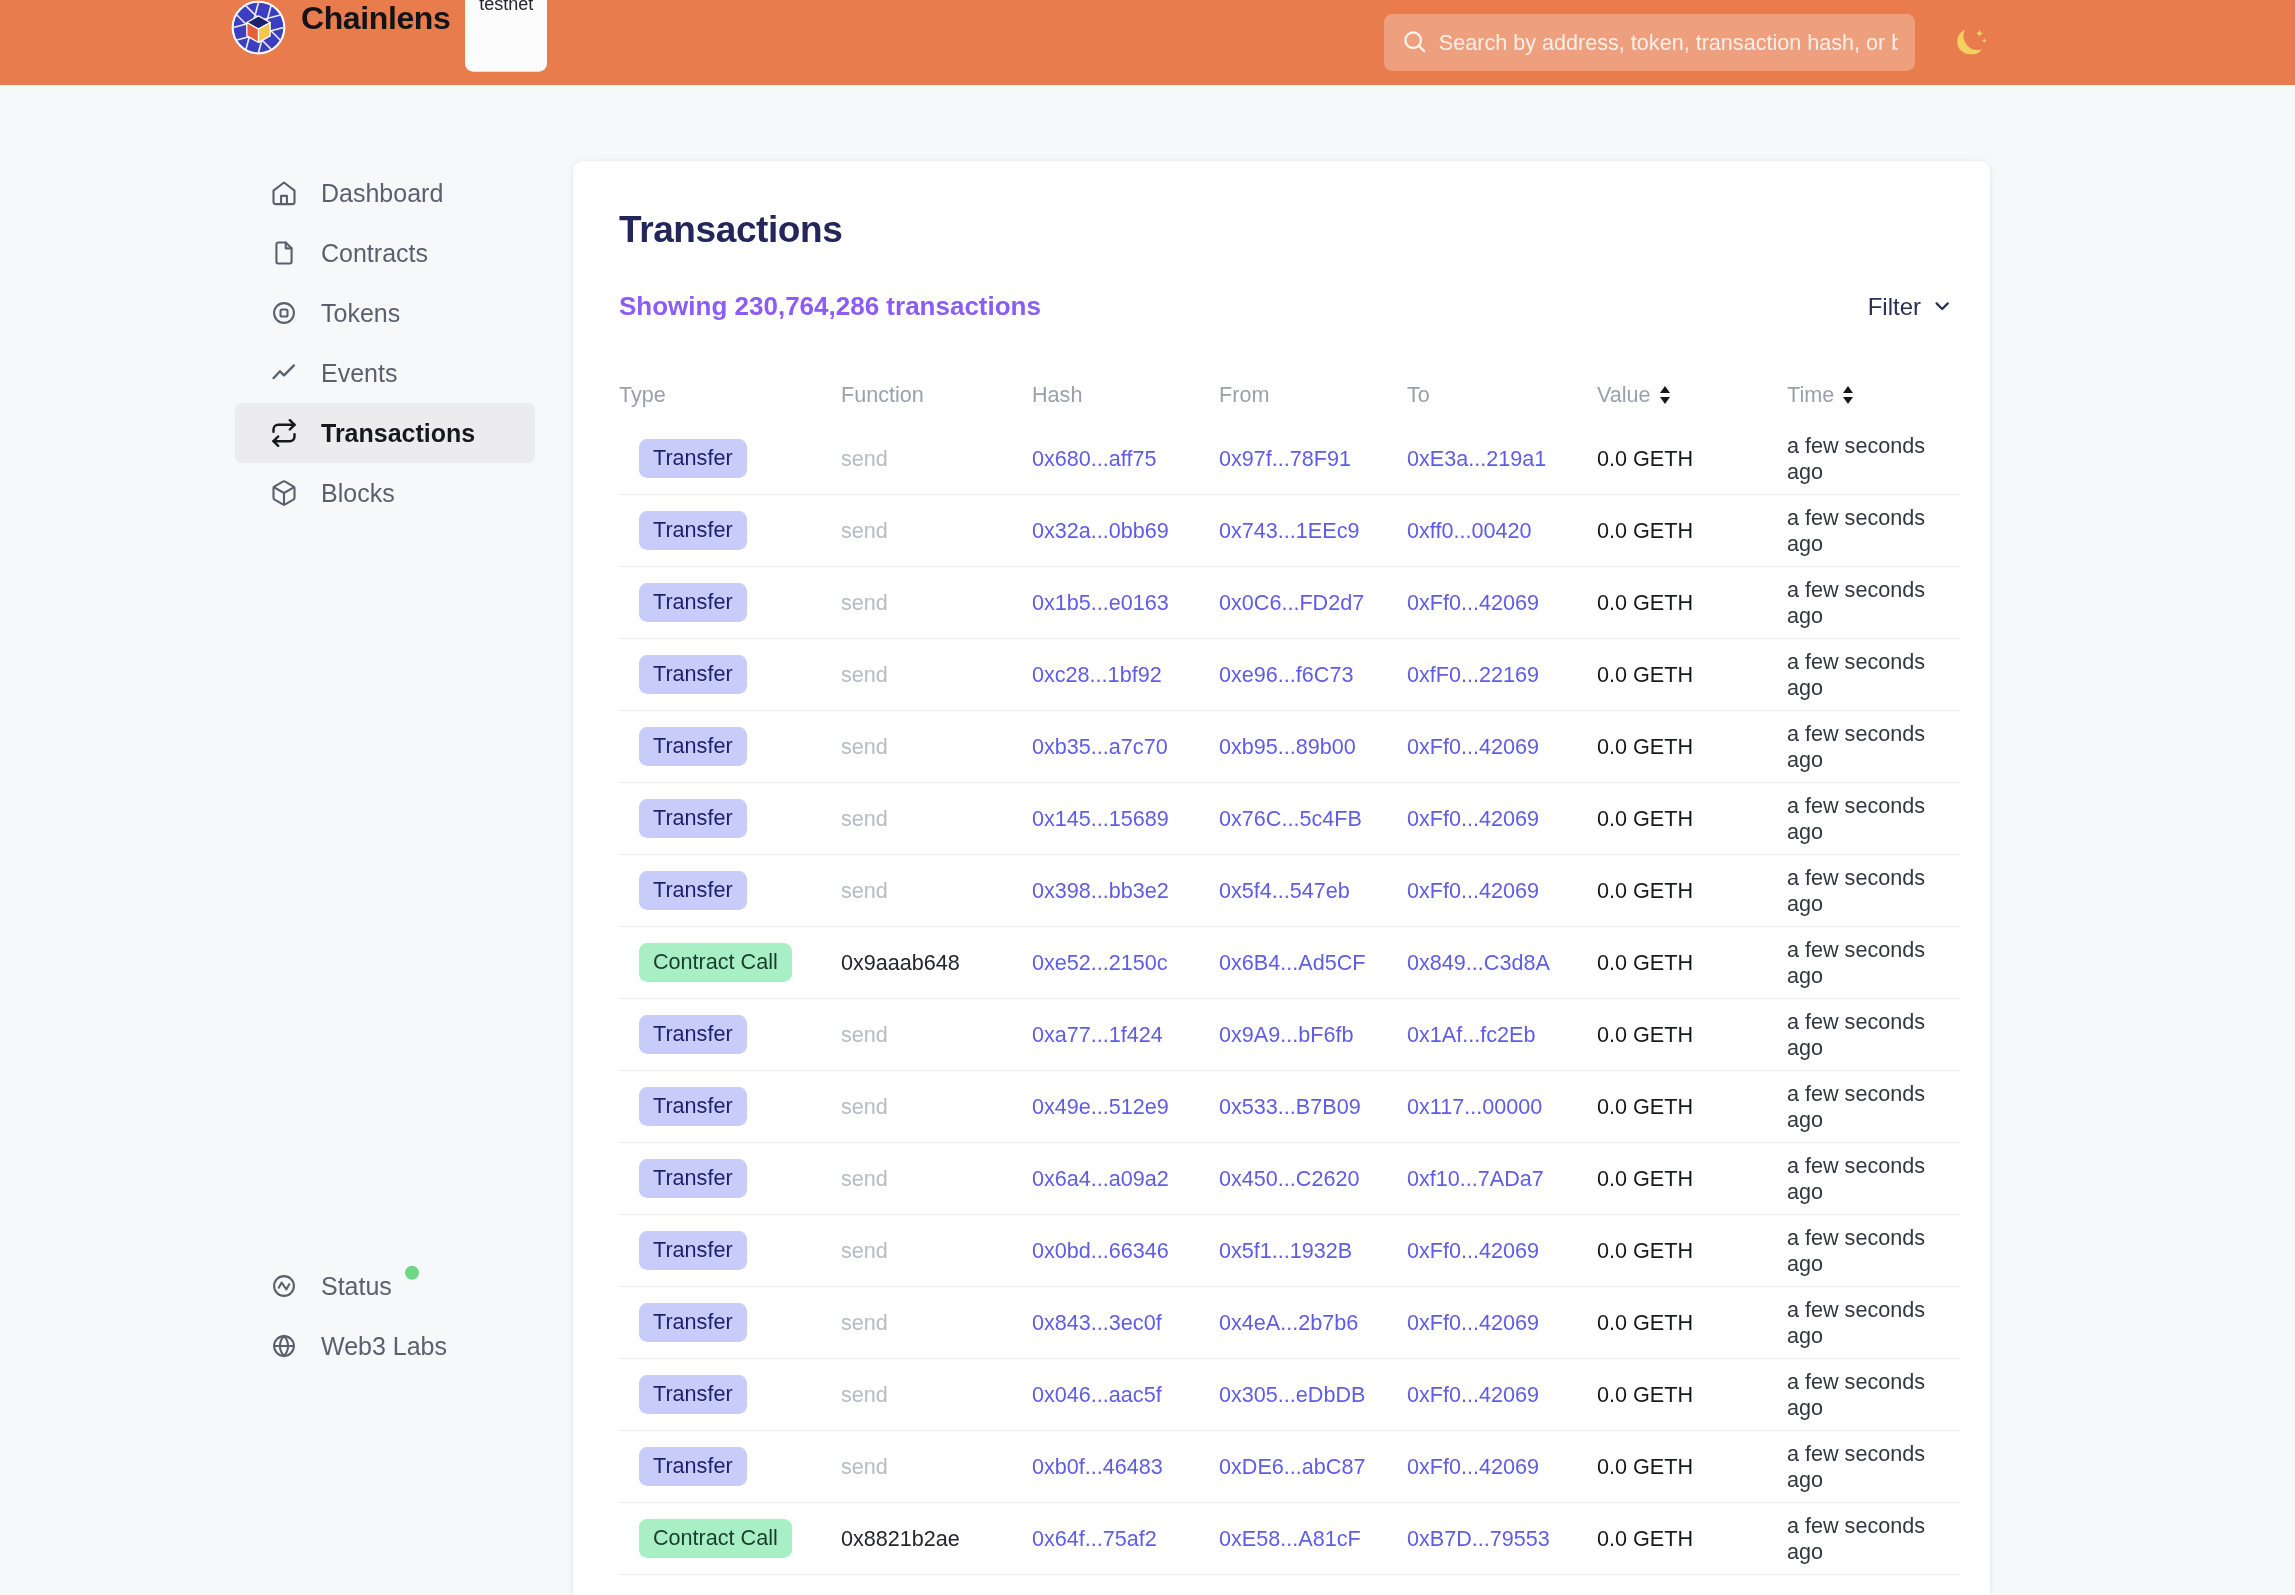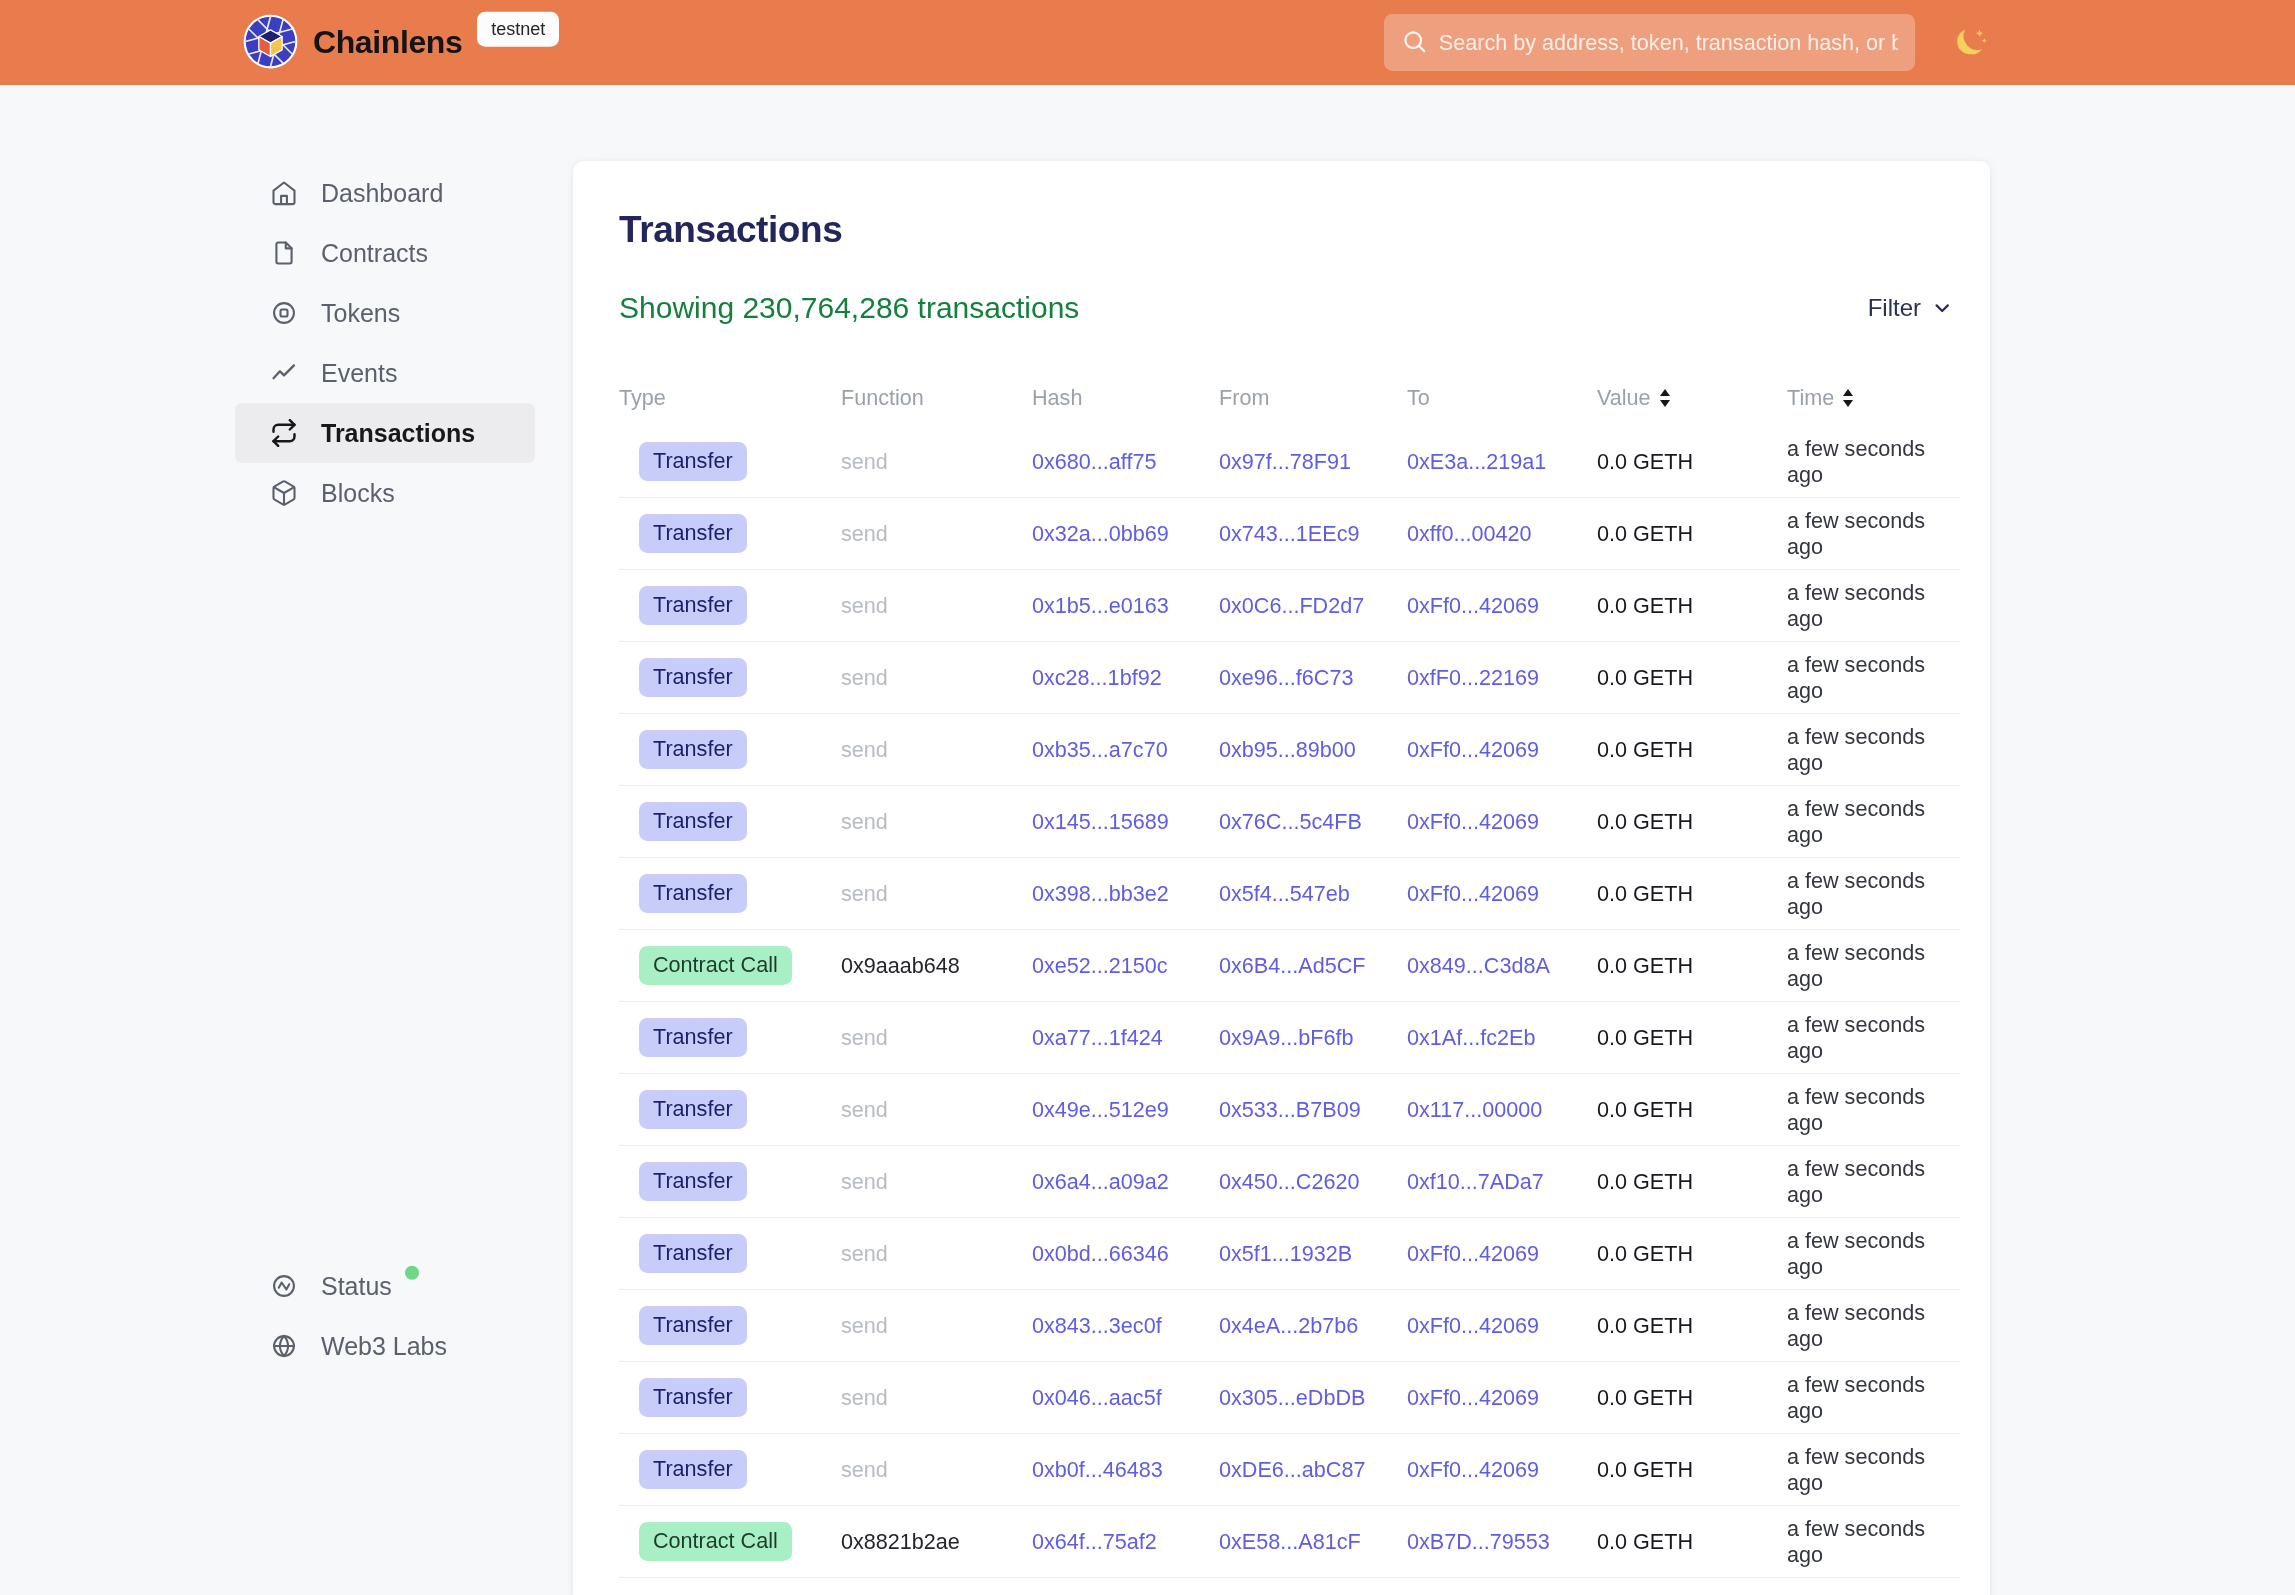--- a/index.html
+++ b/index.html
@@ -6,21 +6,21 @@
   html,body { width:2295px; height:1595px; }
   body {
     position:relative;
     background:#F7F8F9;
     font-family:"Liberation Sans", sans-serif;
     overflow:hidden;
   }
 
   
   .header { position:absolute; top:0; left:0; width:2295px; height:85px; background:#E87C4D; }
-  .brand { position:absolute; left:243px; top:0; height:85px; display:flex; align-items:center; gap:15px; cursor:pointer; }
+  .brand { position:absolute; left:231px; top:0; height:85px; display:flex; gap:15px; cursor:pointer; }
   .brand-name { font-size:32px; font-weight:800; color:#141418; letter-spacing:-0.4px; }
   .env-badge { background:#FCFCFD; border-radius:8.3px; padding:6.6px 14px; font-size:18px; color:#26262B; transform:translateY(-13.3px); }
   .search { position:absolute; left:1384px; top:14px; width:531px; height:57px; background:rgba(255,255,255,0.28);
             border-radius:8.3px; display:flex; align-items:center; gap:11.6px; padding:0 16.6px; }
   .search svg { width:26.6px; height:26.6px; flex:none; }
   .search input { flex:1; background:transparent; border:none; outline:none; font-family:inherit;
                   font-size:21.6px; color:#ffffff; }
   .search input::placeholder { color:rgba(255,255,255,0.82); }
   .theme-toggle { position:absolute; left:1950px; top:22.4px; width:41px; height:41px; cursor:pointer; }
 
@@ -34,21 +34,21 @@
   .side-item.active { background:#ECECEE; color:#17181C; }
   .side-item.active .side-label { font-weight:700; color:#17181C; }
   .status-dot { width:14px; height:14px; border-radius:50%; background:#70D787; transform:translate(-10px,-13.3px); }
 
   
   .card { position:absolute; left:573px; top:161px; width:1417px; height:1444px; background:#ffffff;
           border-radius:10px; box-shadow:0 1.7px 5px rgba(16,24,40,0.06), 0 0.8px 11.6px rgba(16,24,40,0.04);
           padding:48px 30px 0 46px; }
   .page-title { font-size:37px; font-weight:700; color:#23265A; letter-spacing:-0.4px; }
   .summary-row { margin-top:40px; display:flex; align-items:center; justify-content:space-between; }
-  .summary { font-size:30px; font-weight:400; color:#15803d; }
+  .summary { font-size:26px; font-weight:700; color:#8b5cf6; }
   .filter-btn { display:flex; align-items:center; gap:10px; font-size:24px; color:#2A2F55; cursor:pointer; padding-right:6.6px; }
   .filter-btn svg { width:22.4px; height:22.4px; }
 
   
   .tgrid { display:grid; grid-template-columns:222px 191px 187px 188px 190px 190px 1fr; }
   .table-header { margin-top:60px; font-size:21.6px; color:#9BA1AA; }
   .th { display:flex; align-items:center; gap:9px; }
   .sort-icon { display:flex; flex-direction:column; gap:3.3px; cursor:pointer; }
   .sort-icon .up   { width:0; height:0; border-left:5.8px solid transparent; border-right:5.8px solid transparent; border-bottom:7.5px solid #15171C; }
   .sort-icon .down { width:0; height:0; border-left:5.8px solid transparent; border-right:5.8px solid transparent; border-top:7.5px solid #15171C; }

